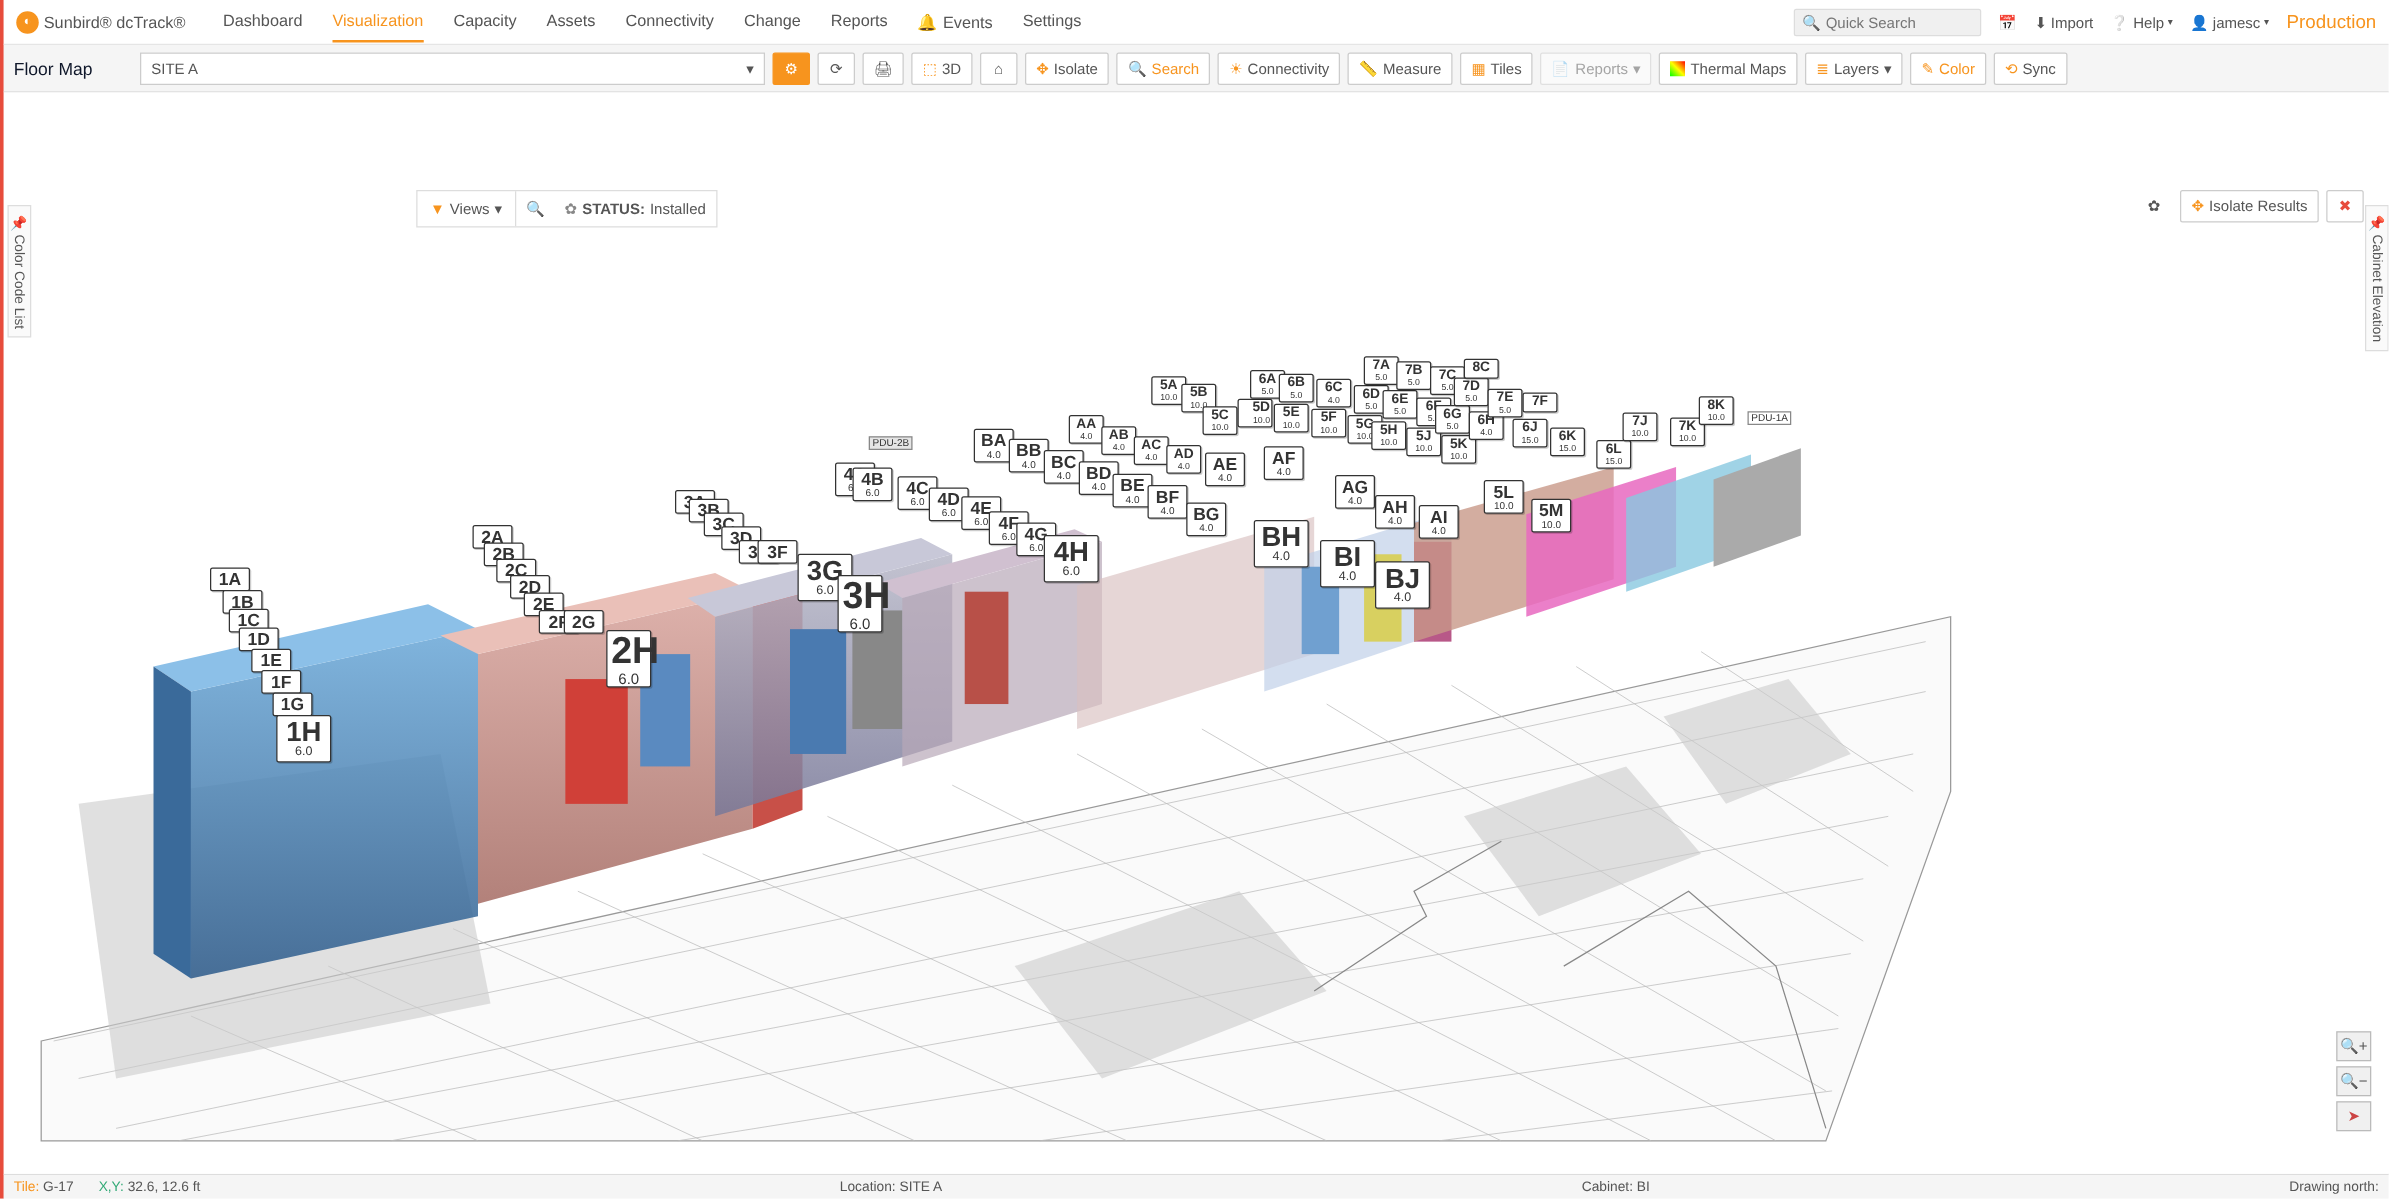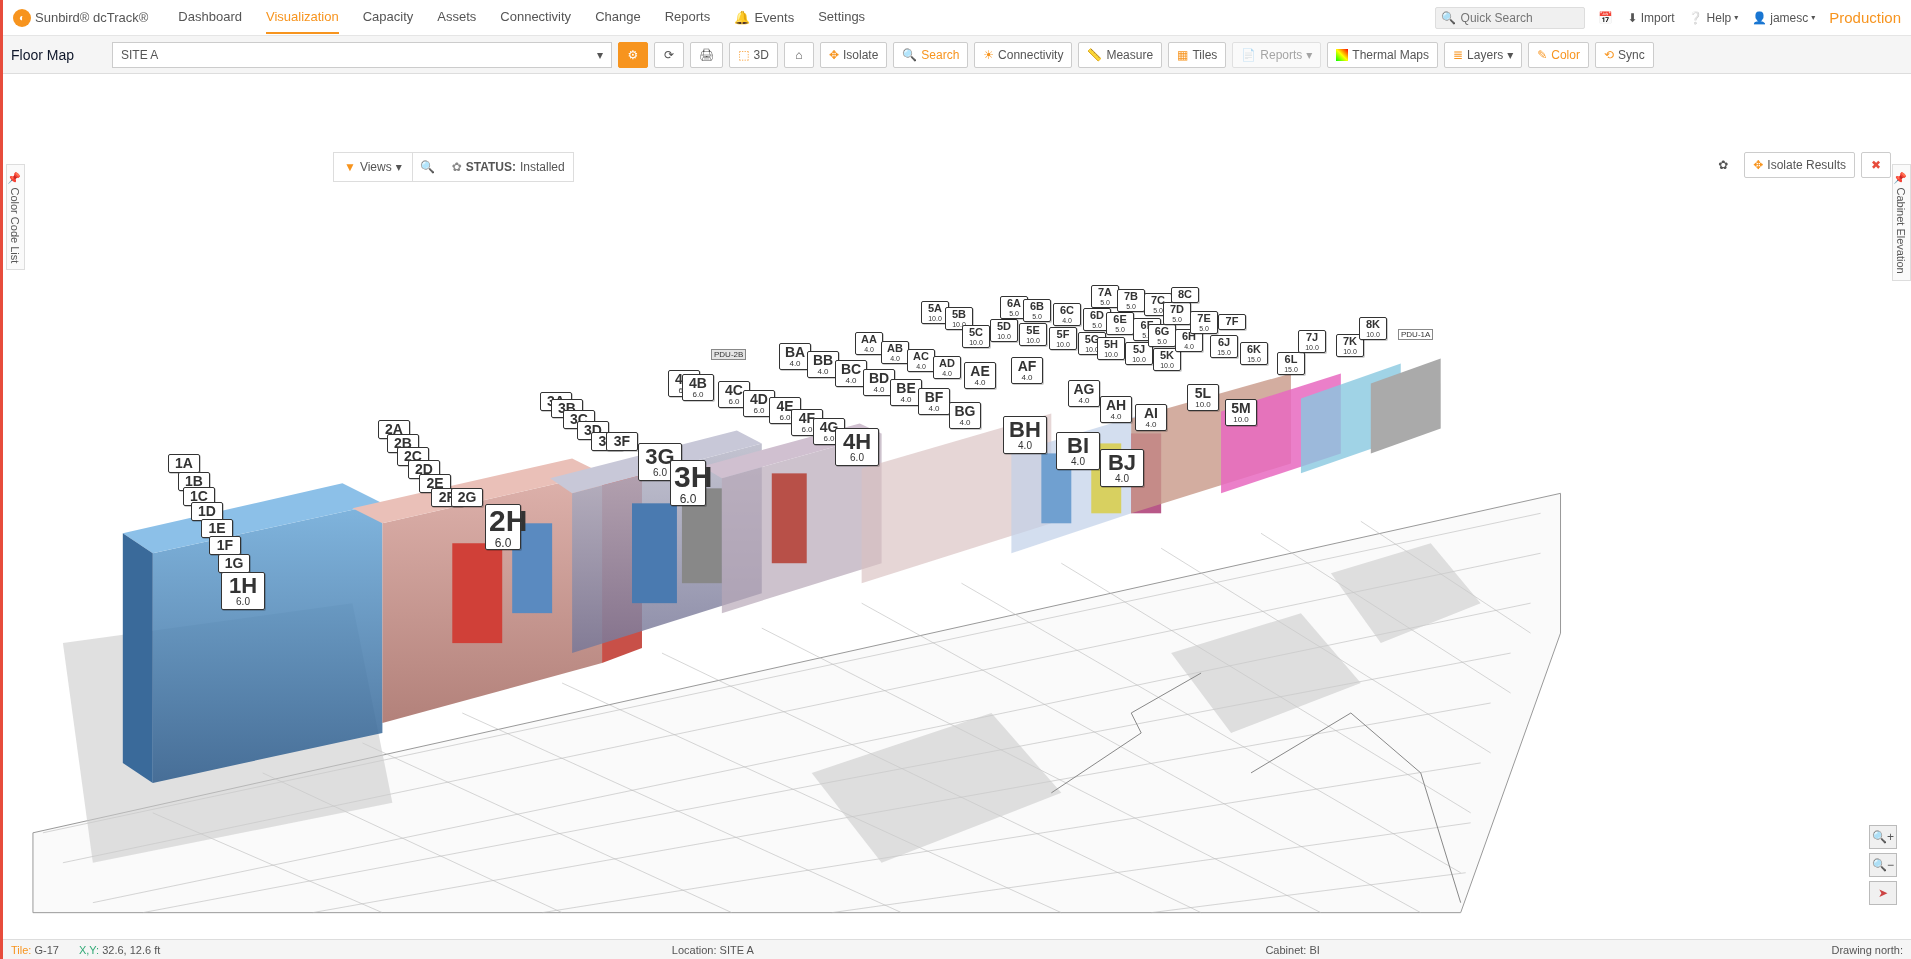--- a/index.html
+++ b/index.html
@@ -495,21 +495,21 @@
           <div class="v">10.0</div>
         </div>
         <div class="cab-label sm" style="left: 942px; top: 233px;">
           <div class="id">5B</div>
           <div class="v">10.0</div>
         </div>
         <div class="cab-label sm" style="left: 959px; top: 251px;">
           <div class="id">5C</div>
           <div class="v">10.0</div>
         </div>
-        <div class="cab-label sm" style="left: 987px; top: 245px;">
+        <div class="cab-label sm" style="left: 987px; top: 245px; text-align: right;">
           <div class="id">5D</div>
           <div class="v">10.0</div>
         </div>
         <div class="cab-label sm" style="left: 1016px; top: 249px;">
           <div class="id">5E</div>
           <div class="v">10.0</div>
         </div>
         <div class="cab-label sm" style="left: 1046px; top: 253px;">
           <div class="id">5F</div>
           <div class="v">10.0</div>
@@ -615,21 +615,21 @@
         </div>
         <div class="cab-label sm" style="left: 1168px; top: 213px;">
           <div class="id">8C</div>
         </div>
         <div class="cab-label sm" style="left: 1356px; top: 243px;">
           <div class="id">8K</div>
           <div class="v">10.0</div>
         </div>
       </div>
     <div id="pdus">
-        <div style="position: absolute; left: 708px; top: 275px; font-size: 8px; background: #e5e5e5; border: 1px solid rgb(136, 136, 136); padding: 0px 2px;">PDU-2B</div>
+        <div style="position: absolute; left: 692px; top: 275px; font-size: 8px; background: #e5e5e5; border: 1px solid rgb(136, 136, 136); padding: 0px 2px;">PDU-2B</div>
         <div style="position: absolute; left: 1395px; top: 255px; font-size: 8px; background: rgb(255, 255, 255); border: 1px solid rgb(136, 136, 136); padding: 0px 2px;">PDU-1A</div>
       </div>
 
     <div class="zoom">
       <div class="zbtn">🔍+</div>
       <div class="zbtn">🔍−</div>
       <div class="zbtn compass" style="color:#c44">➤</div>
     </div>
   </div>
 

